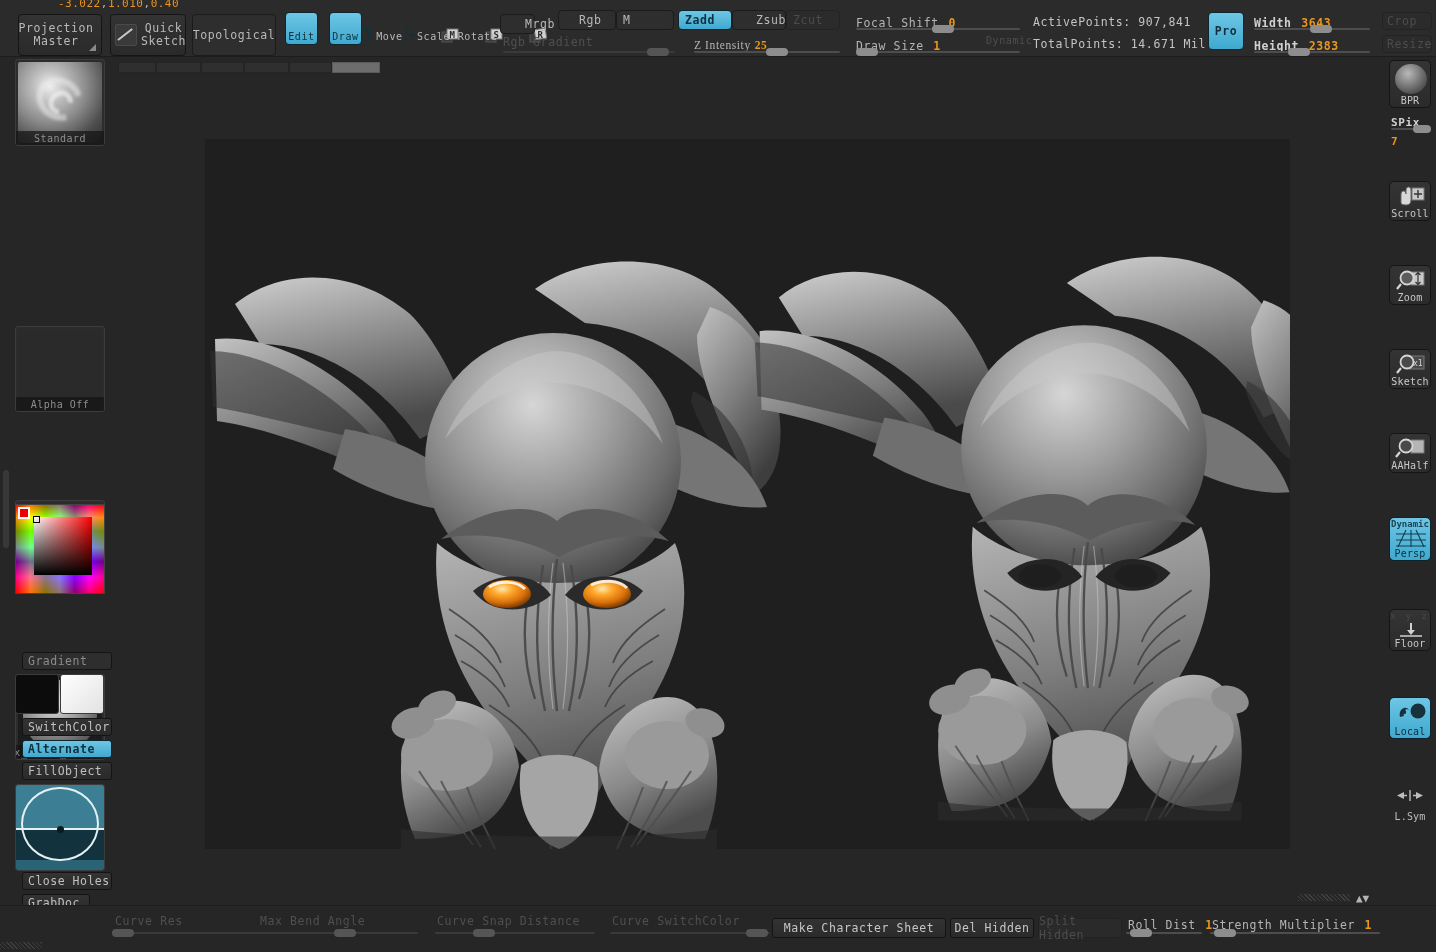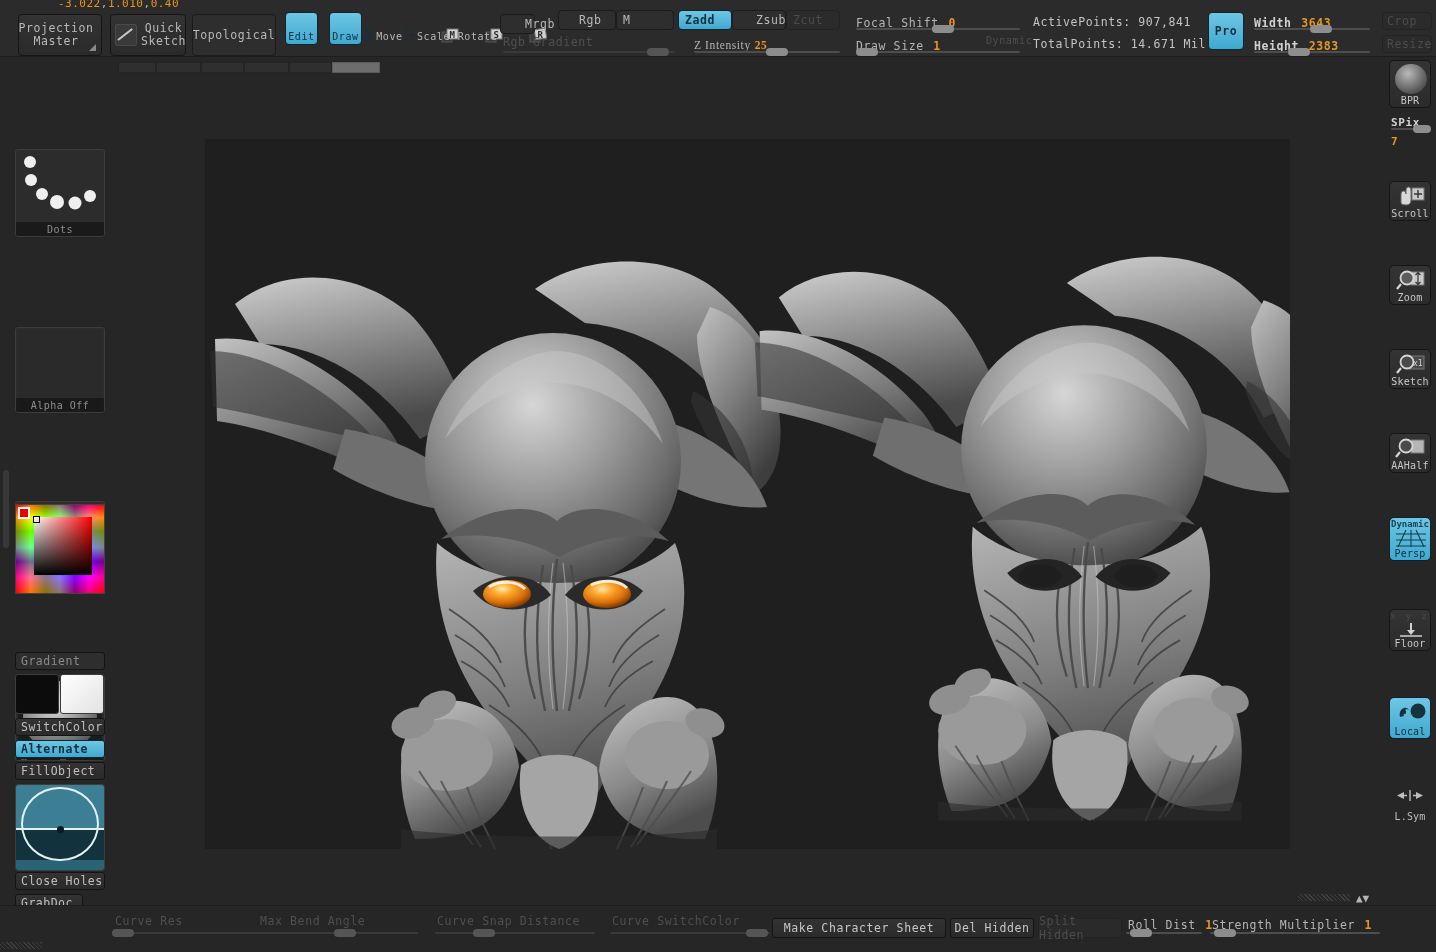--- a/index.html
+++ b/index.html
@@ -71,21 +71,21 @@
   .swatch {
     width:90px; margin-left:15px; border:1px solid #3c3c3c; border-radius:3px;
     position:relative; overflow:hidden; background:#2c2c2c;
   }
   .swatch .cap {
     position:absolute; left:0; right:0; bottom:0; height:14px;
     background:rgba(20,20,20,.72); color:#8e8e8e; font-size:10px;
     display:flex; align-items:center; justify-content:center; letter-spacing:.5px;
   }
   .lbtn {
-    width:90px; margin-left:15px; height:18px; border-radius:3px;
+    width:90px; margin-left:22px; height:18px; border-radius:3px;
     background:linear-gradient(#333,#2a2a2a); border:1px solid #141414;
     color:#c0c0c0; font-size:11.5px; display:flex; align-items:center;
     padding-left:5px; letter-spacing:.5px;
   }
   .lbtn.on { background:linear-gradient(#6ec6e4,#3fa9d0); color:#10303d; border-color:#0e2630; font-weight:bold;}
   .lslider { width:90px; margin-left:15px; }
 
   
   #right { position:absolute; right:0; top:60px; width:51px; height:892px; background:#262626; }
   .rbtn {
@@ -290,34 +290,31 @@
     <div class="seg" style="left:0px;width:38px;"></div>
     <div class="seg" style="left:38px;width:45px;"></div>
     <div class="seg" style="left:83px;width:43px;"></div>
     <div class="seg" style="left:126px;width:45px;"></div>
     <div class="seg" style="left:171px;width:43px;"></div>
     <div class="seg active" style="left:214px;width:48px;"></div>
   </div>
 
   <div id="left">
 
-
-    <div class="swatch" style="top:92px;height:88px;">
-      <div style="position:absolute;inset:2px;background:#2c2c2c;">
-        <svg width="86" height="84" viewBox="0 0 86 84">
-          <circle cx="12" cy="10" r="6" fill="#efefef"></circle>
-          <circle cx="13" cy="28" r="6" fill="#efefef"></circle>
-          <circle cx="24" cy="42" r="6" fill="#efefef"></circle>
-          <circle cx="39" cy="50" r="7" fill="#efefef"></circle>
-          <circle cx="57" cy="51" r="6.5" fill="#efefef"></circle>
-          <circle cx="72" cy="44" r="6" fill="#efefef"></circle>
-        </svg>
-      </div>
-      <div class="cap">Dots</div>
-    </div>
+    <div class="swatch" style="top:2px;height:87px;">
+      <div style="position:absolute;inset:2px;border-radius:2px;background:
+           radial-gradient(circle at 38% 30%, #efefef 0%, #bdbdbd 22%, #8a8a8a 48%, #4f4f4f 75%, #2e2e2e 100%);">
+        <div style="position:absolute;left:22%;top:20%;width:56%;height:52%;border-radius:50%;
+             border:6px solid rgba(235,235,235,.55);border-right-color:transparent;transform:rotate(30deg);filter:blur(1.5px);"></div>
+        <div style="position:absolute;left:36%;top:36%;width:30%;height:28%;border-radius:50%;
+             border:5px solid rgba(245,245,245,.6);border-bottom-color:transparent;transform:rotate(-40deg);filter:blur(1px);"></div>
+      </div>
+      <div class="cap">Standard</div>
+    </div>
+
 
     <div class="swatch" style="top:182px;height:86px;">
       <div style="position:absolute;inset:2px;background:#2a2a2a;"></div>
       <div class="cap">Alpha Off</div>
     </div>
 
     <div class="swatch" style="top:270px;height:86px;">
       <div style="position:absolute;inset:2px;background:#2a2a2a;"></div>
       <div class="cap">Texture Off</div>
     </div>

